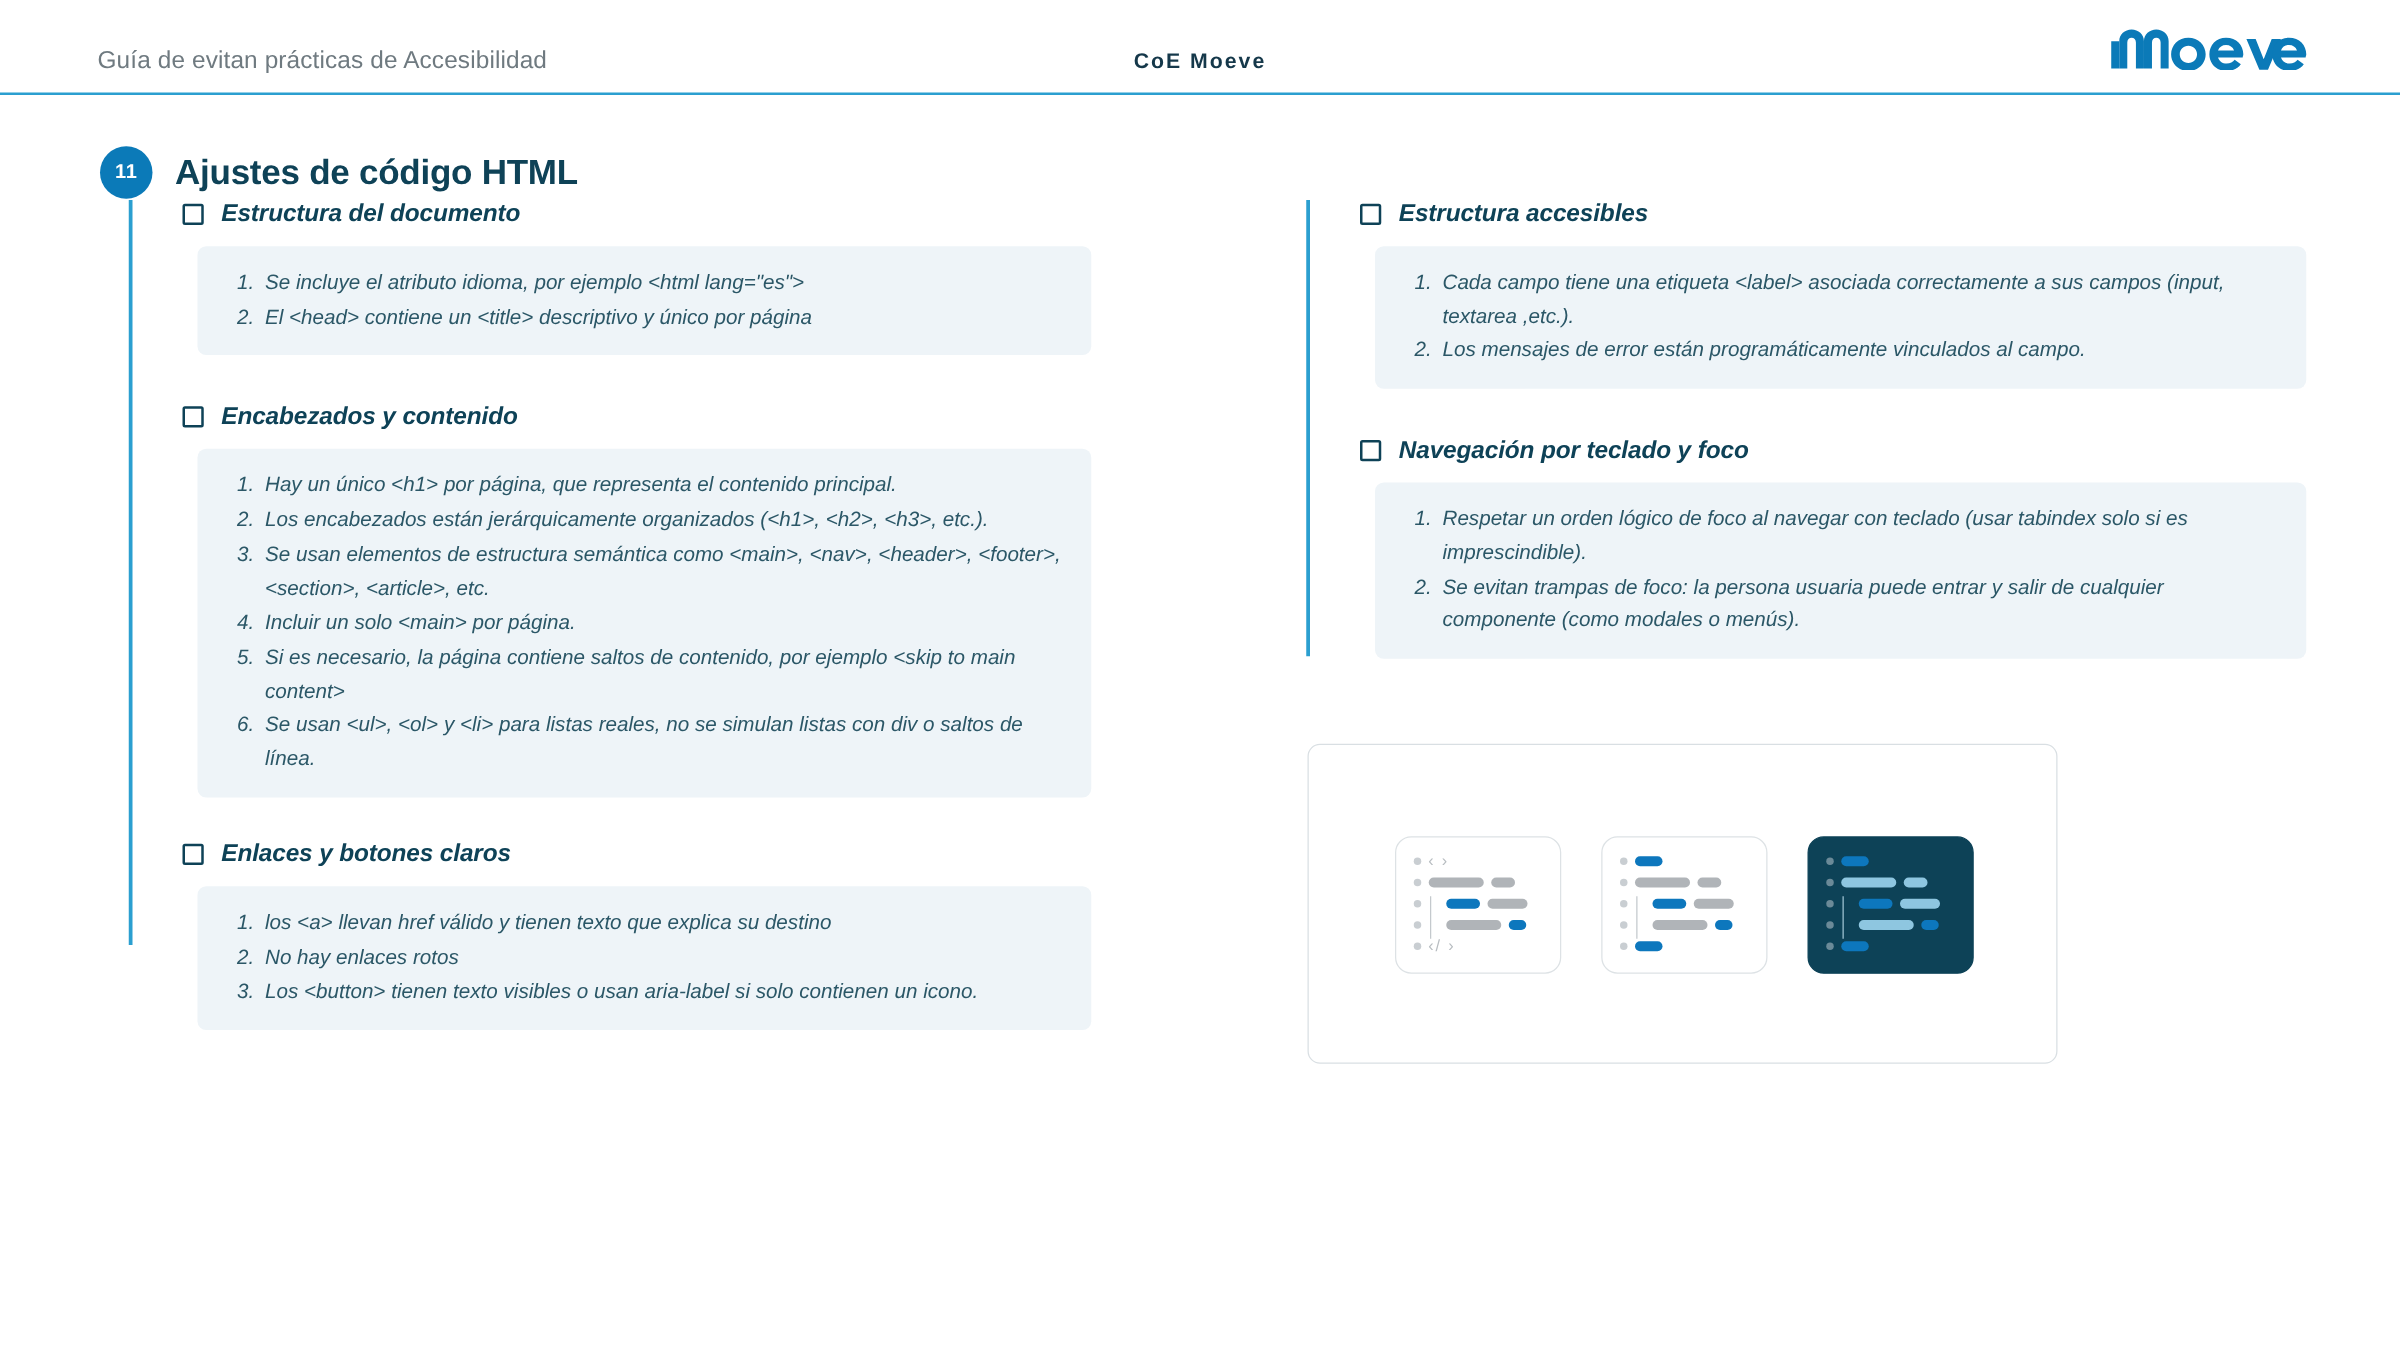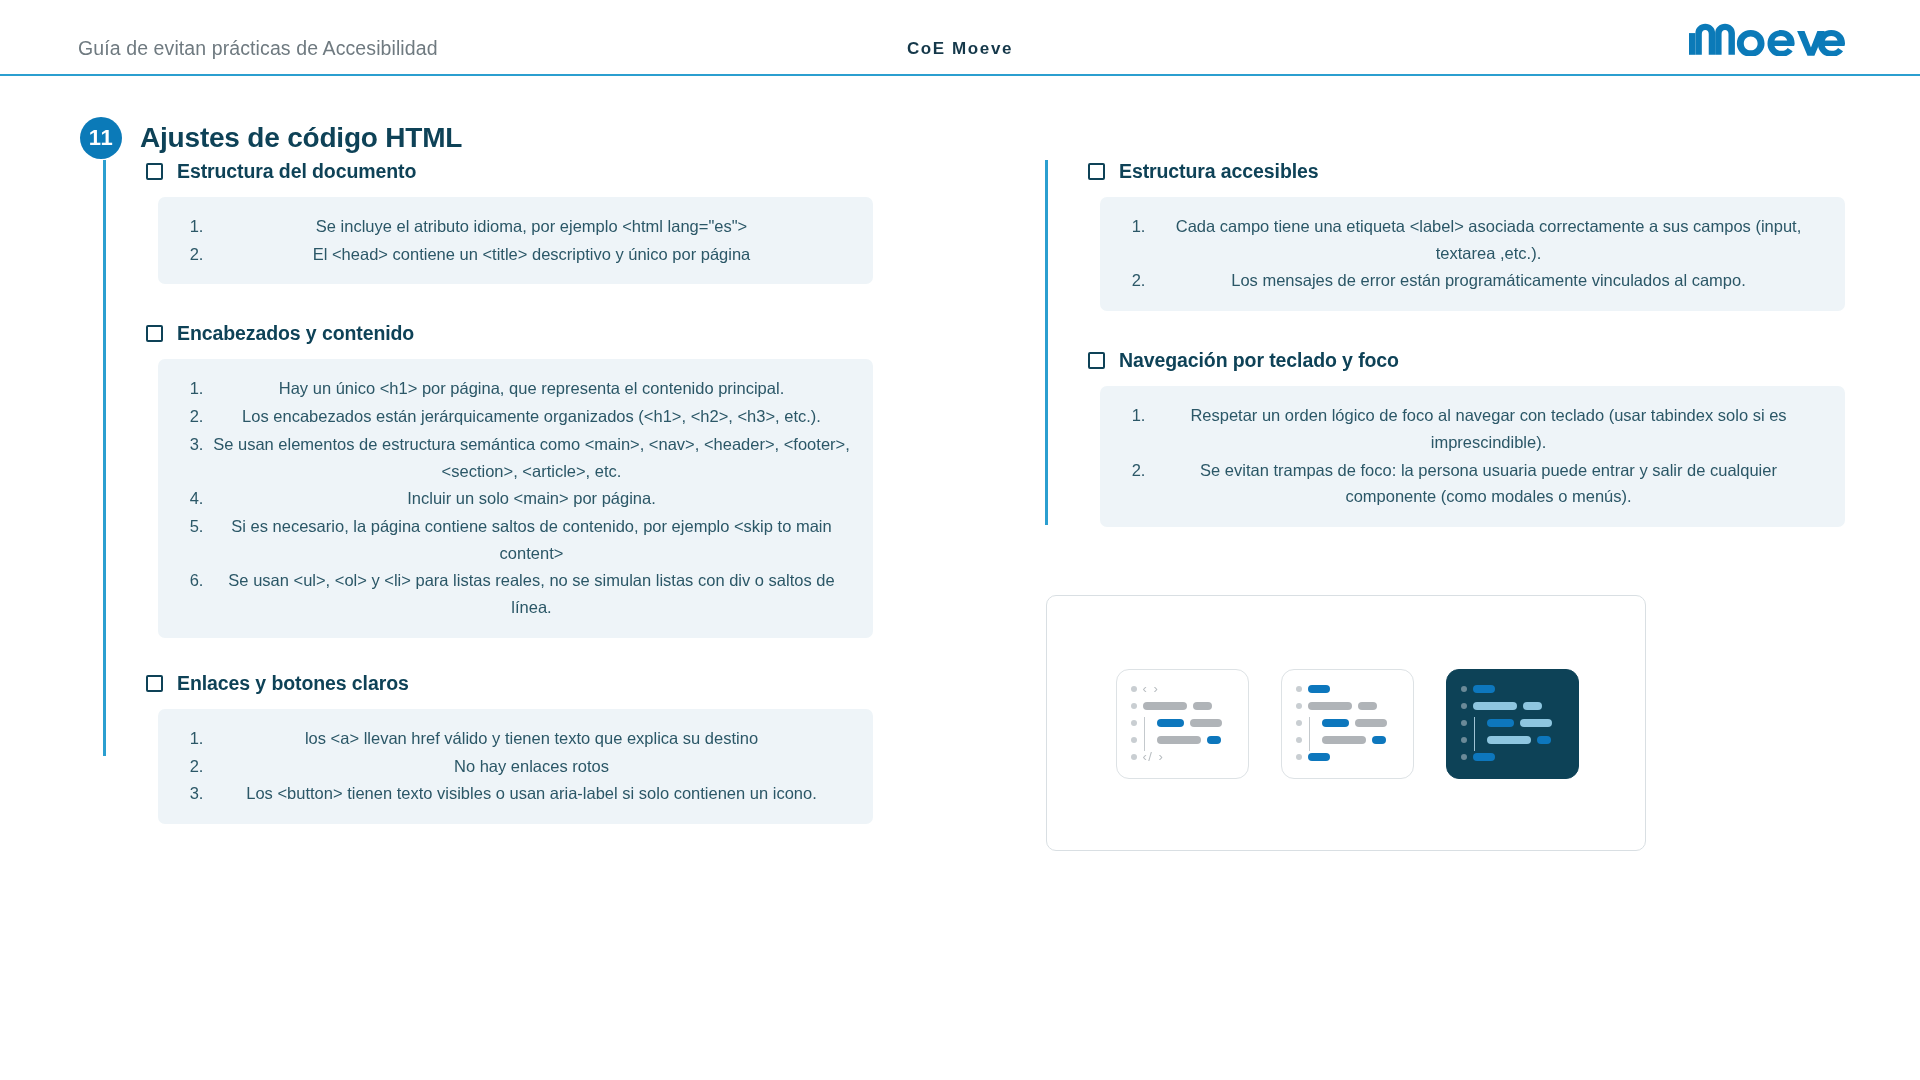--- a/index.html
+++ b/index.html
@@ -54,21 +54,21 @@
 
   
   .section-title-row{
     position:absolute;left:80px;top:117px;
     display:flex;align-items:center;gap:18px;
   }
   .badge{
     width:42px;height:42px;border-radius:50%;
     background:var(--brand-blue);color:#fff;
     display:flex;align-items:center;justify-content:center;
-    font-size:22px;font-weight:700;letter-spacing:.5px;
+    font-size:16px;font-weight:700;letter-spacing:.5px;
   }
   .section-title{
     font-size:28px;font-weight:700;color:var(--navy-deep);
     letter-spacing:-.2px;white-space:nowrap;
   }
 
   
   .col{position:absolute;}
   .col-left{left:103px;top:160px;width:770px;}
   .col-right{left:1045px;top:160px;width:800px;}
@@ -76,40 +76,39 @@
   .col-rule{
     position:absolute;top:0;left:0;width:3px;
     background:var(--rule);
   }
   .col-left .col-rule{height:596px;}
   .col-right .col-rule{height:365px;}
 
   .col-body{padding-left:43px;}
 
   
-  .block{margin-bottom:10px;}
+  .block{margin-bottom:10px;font-style:italic;}
   .block-head{
     display:flex;align-items:center;gap:14px;
     margin:0 0 14px 0;
   }
   .checkbox{
     width:17px;height:17px;flex:0 0 17px;
     border:2.4px solid var(--navy-deep);
     border-radius:2px;background:#fff;
   }
   .block-title{
     font-size:19.5px;font-weight:700;color:var(--navy-deep);
     letter-spacing:-.1px;white-space:nowrap;
   }
   .panel{
     background:var(--panel);
     border-radius:7px;
     padding:16px 22px 16px 22px;
     margin-left:12px;
-    text-align:center;
   }
   .panel ol{
     margin:0;padding:0 0 0 28px;
     list-style-position:outside;
   }
   .panel ol li{
     font-size:16.5px;line-height:1.62;color:var(--body-text);
     margin:0 0 1px 0;padding-left:4px;
   }
   .panel ol li::marker{color:var(--body-text);}

